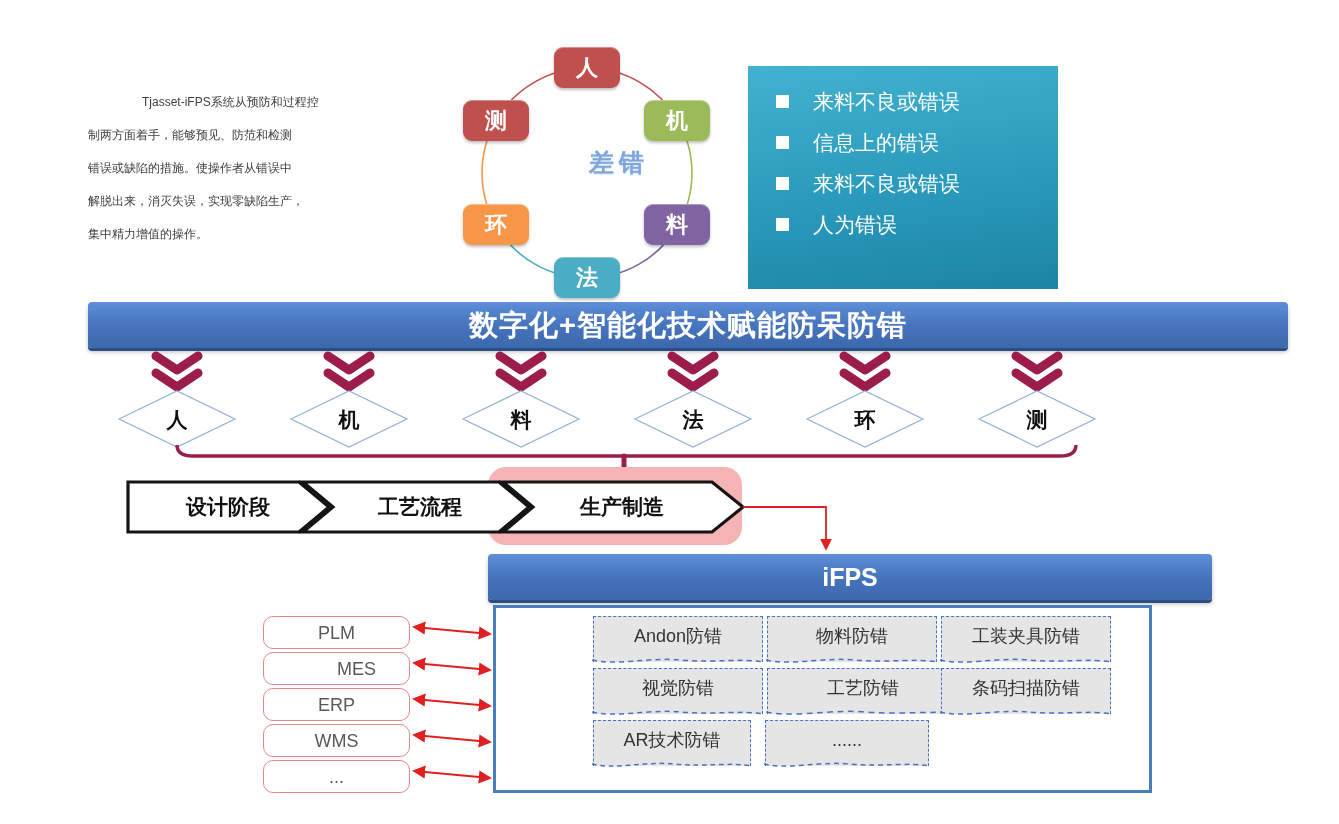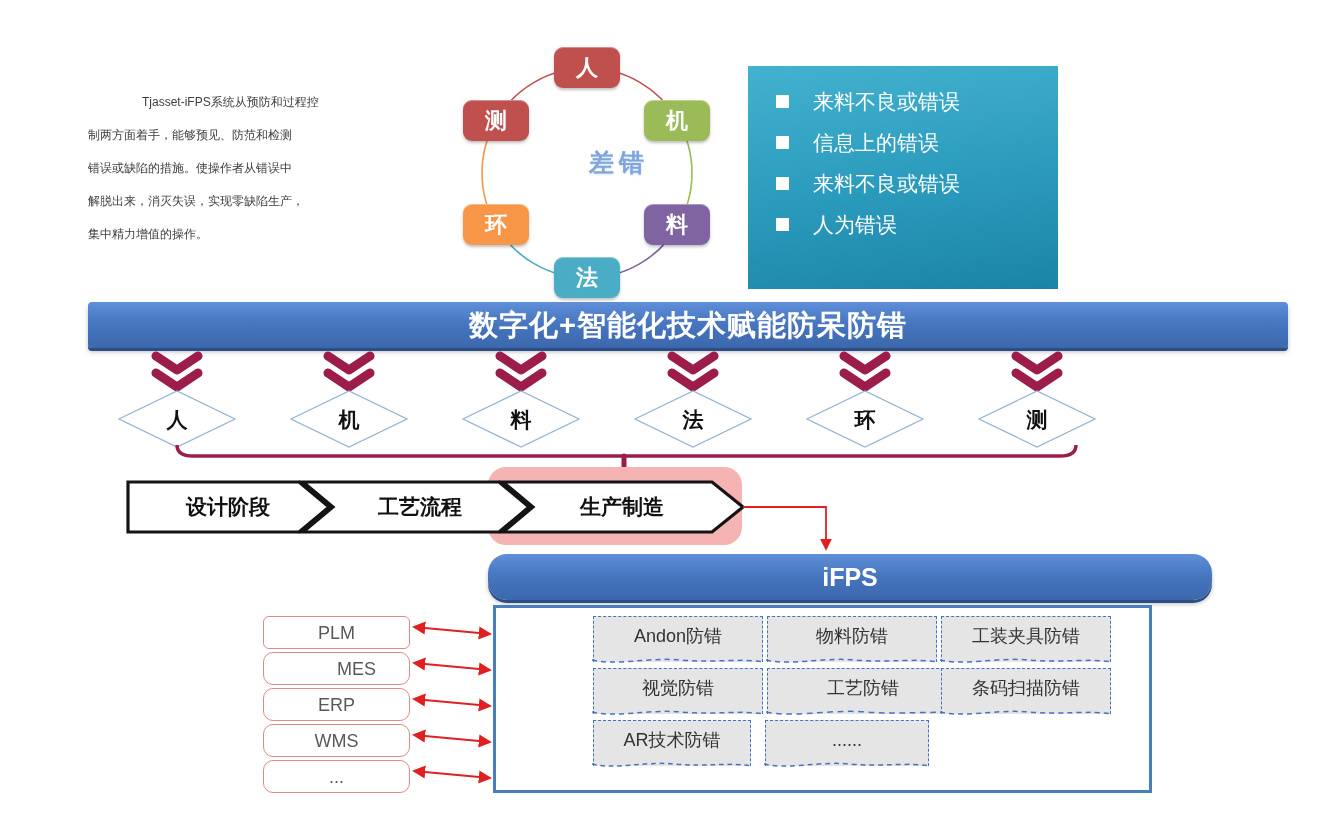--- a/index.html
+++ b/index.html
@@ -36,21 +36,21 @@
          color:#fff;font-size:21px;}
   .bullet-sq{width:13px;height:13px;background:#fff;margin-right:24px;flex:0 0 auto;}
 
   
   .banner{position:absolute;border-radius:4px;color:#fff;text-align:center;
          background:linear-gradient(180deg,#5E8FD8 0%,#4674BE 50%,#3C68AC 100%);
          box-shadow:0 3px 0 #2C4E85,0 4px 4px rgba(0,0,0,.25);}
   .banner-main{left:88px;top:302px;width:1200px;height:46px;
          font-size:29px;font-weight:bold;line-height:47px;letter-spacing:1px;}
   .banner-ifps{left:488px;top:554px;width:724px;height:46px;
-         font-size:25px;font-weight:bold;line-height:47px;border-radius:19px;}
+         font-size:25px;font-weight:bold;line-height:47px;}
 
   
   .mid-svg{position:absolute;left:0;top:350px;}
   .stage-text,.factor-text{font-family:"Liberation Serif",serif;font-size:21px;
          font-weight:600;fill:#111;}
 
   
   .modules-frame{position:absolute;left:493px;top:605px;width:659px;height:188px;
          border:3px solid #4A7EBB;background:#fff;box-sizing:border-box;z-index:1;}
   .interface-box{position:absolute;left:493px;top:605px;width:86px;height:188px;
@@ -209,21 +209,21 @@
         <path d="M0,4 C25,10 55,1 88,4 C120,7 148,2 170,6" fill="none" stroke="#4472C4" stroke-width="1.5" stroke-dasharray="5 4"></path>
       </svg>
   </div>
   <div class="doc" style="left:765px;top:720px;width:164px;">
     <span class="doc-label">......</span>
     <svg class="doc-wave" viewBox="0 0 170 10" preserveAspectRatio="none">
         <path d="M0,4 C25,10 55,1 88,4 C120,7 148,2 170,6" fill="none" stroke="#4472C4" stroke-width="1.5" stroke-dasharray="5 4"></path>
       </svg>
   </div>
 
-  <div class="sys-box" style="top:616px;border-radius:6px;">PLM</div>
+  <div class="sys-box" style="top:616px;">PLM</div>
   <div class="sys-box" style="top:652px;padding-left:40px;">MES</div>
   <div class="sys-box" style="top:688px;">ERP</div>
   <div class="sys-box" style="top:724px;">WMS</div>
   <div class="sys-box" style="top:760px;">...</div>
 
   <svg class="bottom-svg" width="1339" height="224" viewBox="0 0 1339 224">
     <defs>
       <marker id="ra2" viewBox="0 0 10 10" refX="8.5" refY="5" markerWidth="6" markerHeight="6" orient="auto-start-reverse">
         <path d="M0,0 L10,5 L0,10 z" fill="#E02020"></path>
       </marker>

